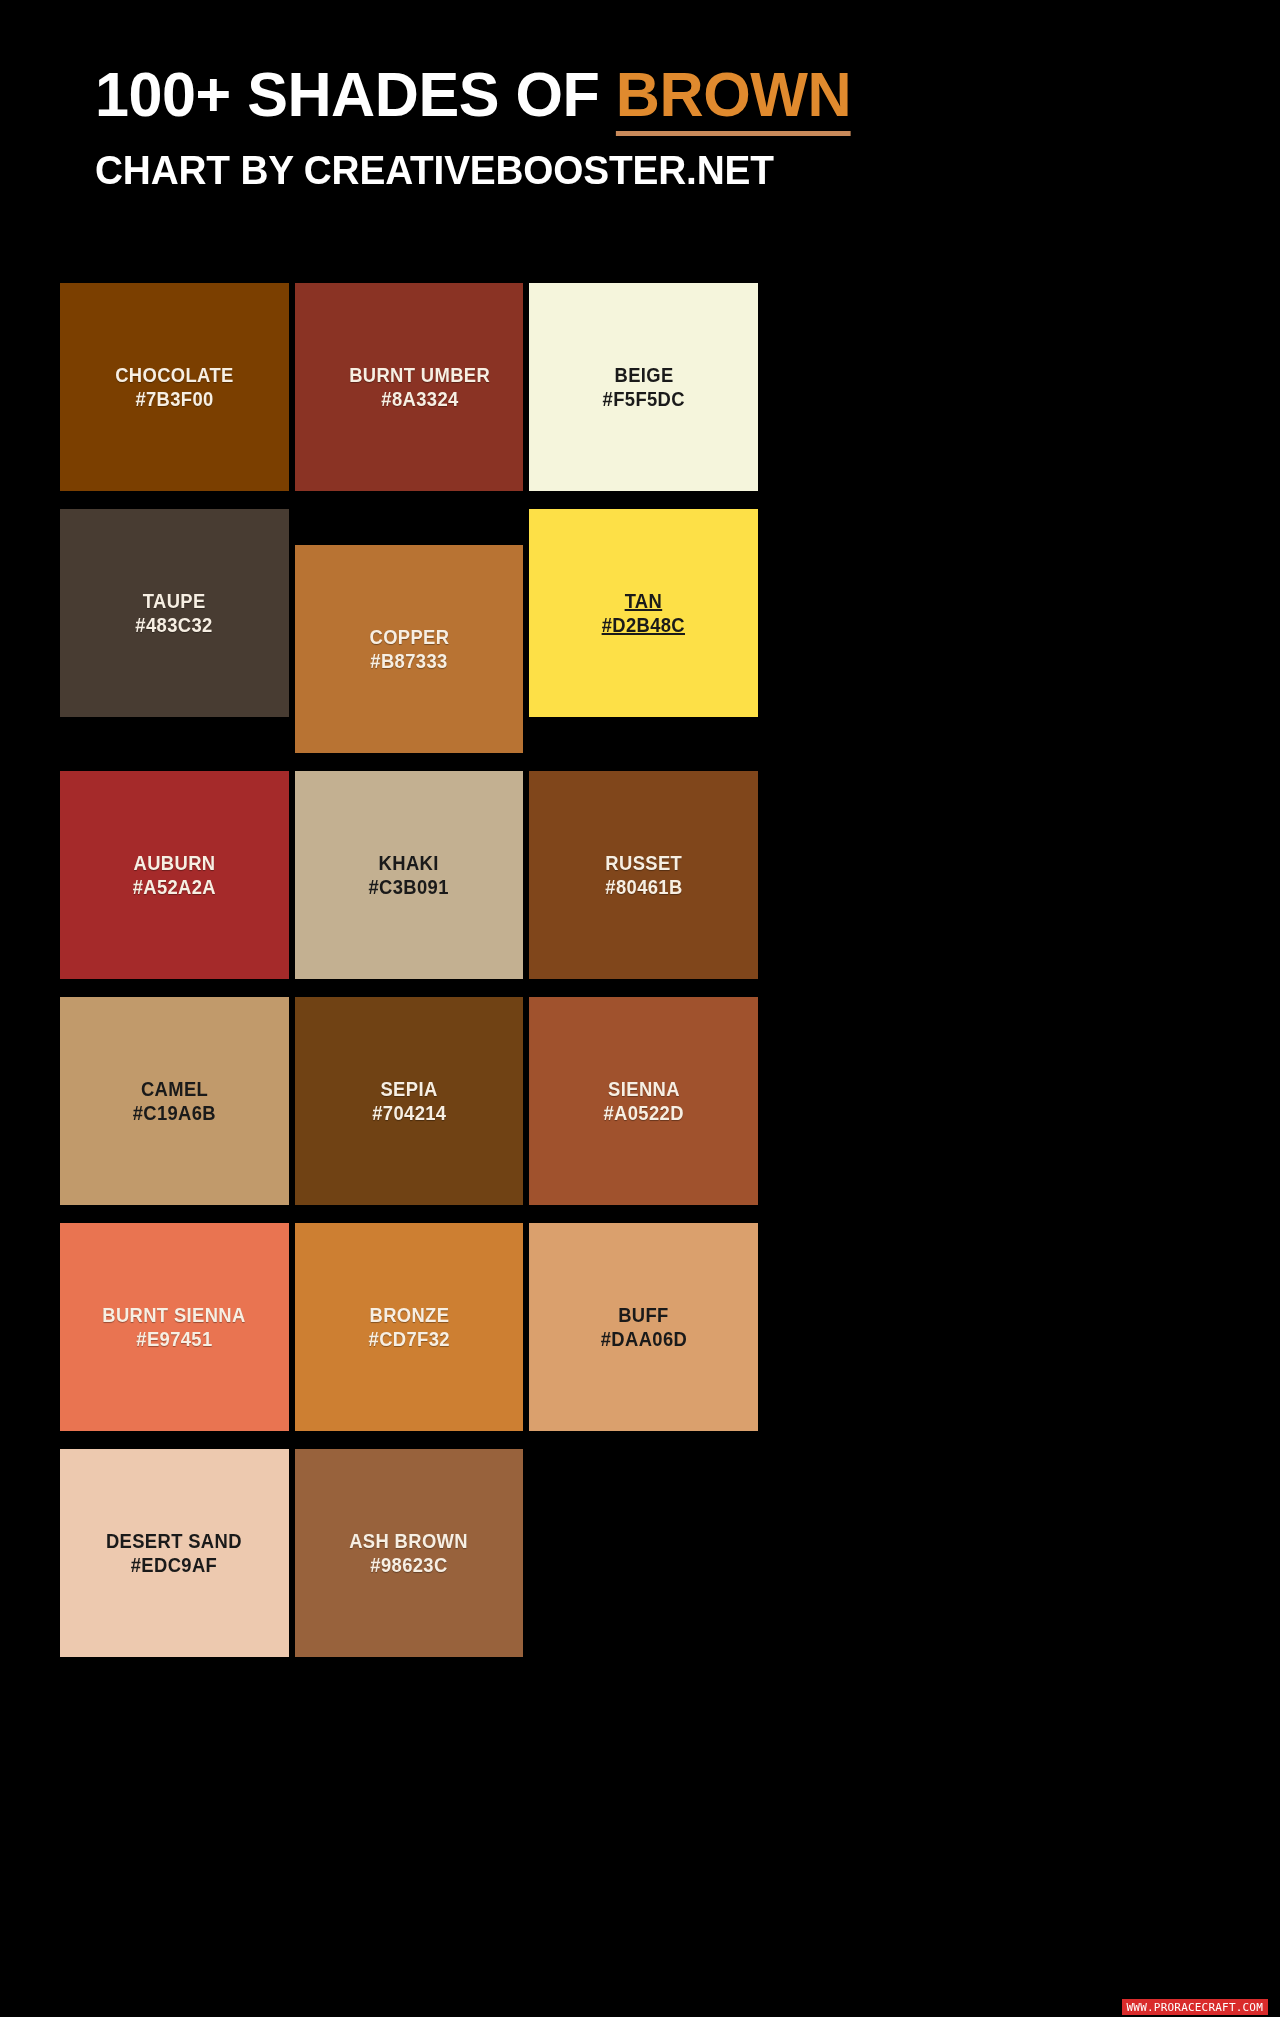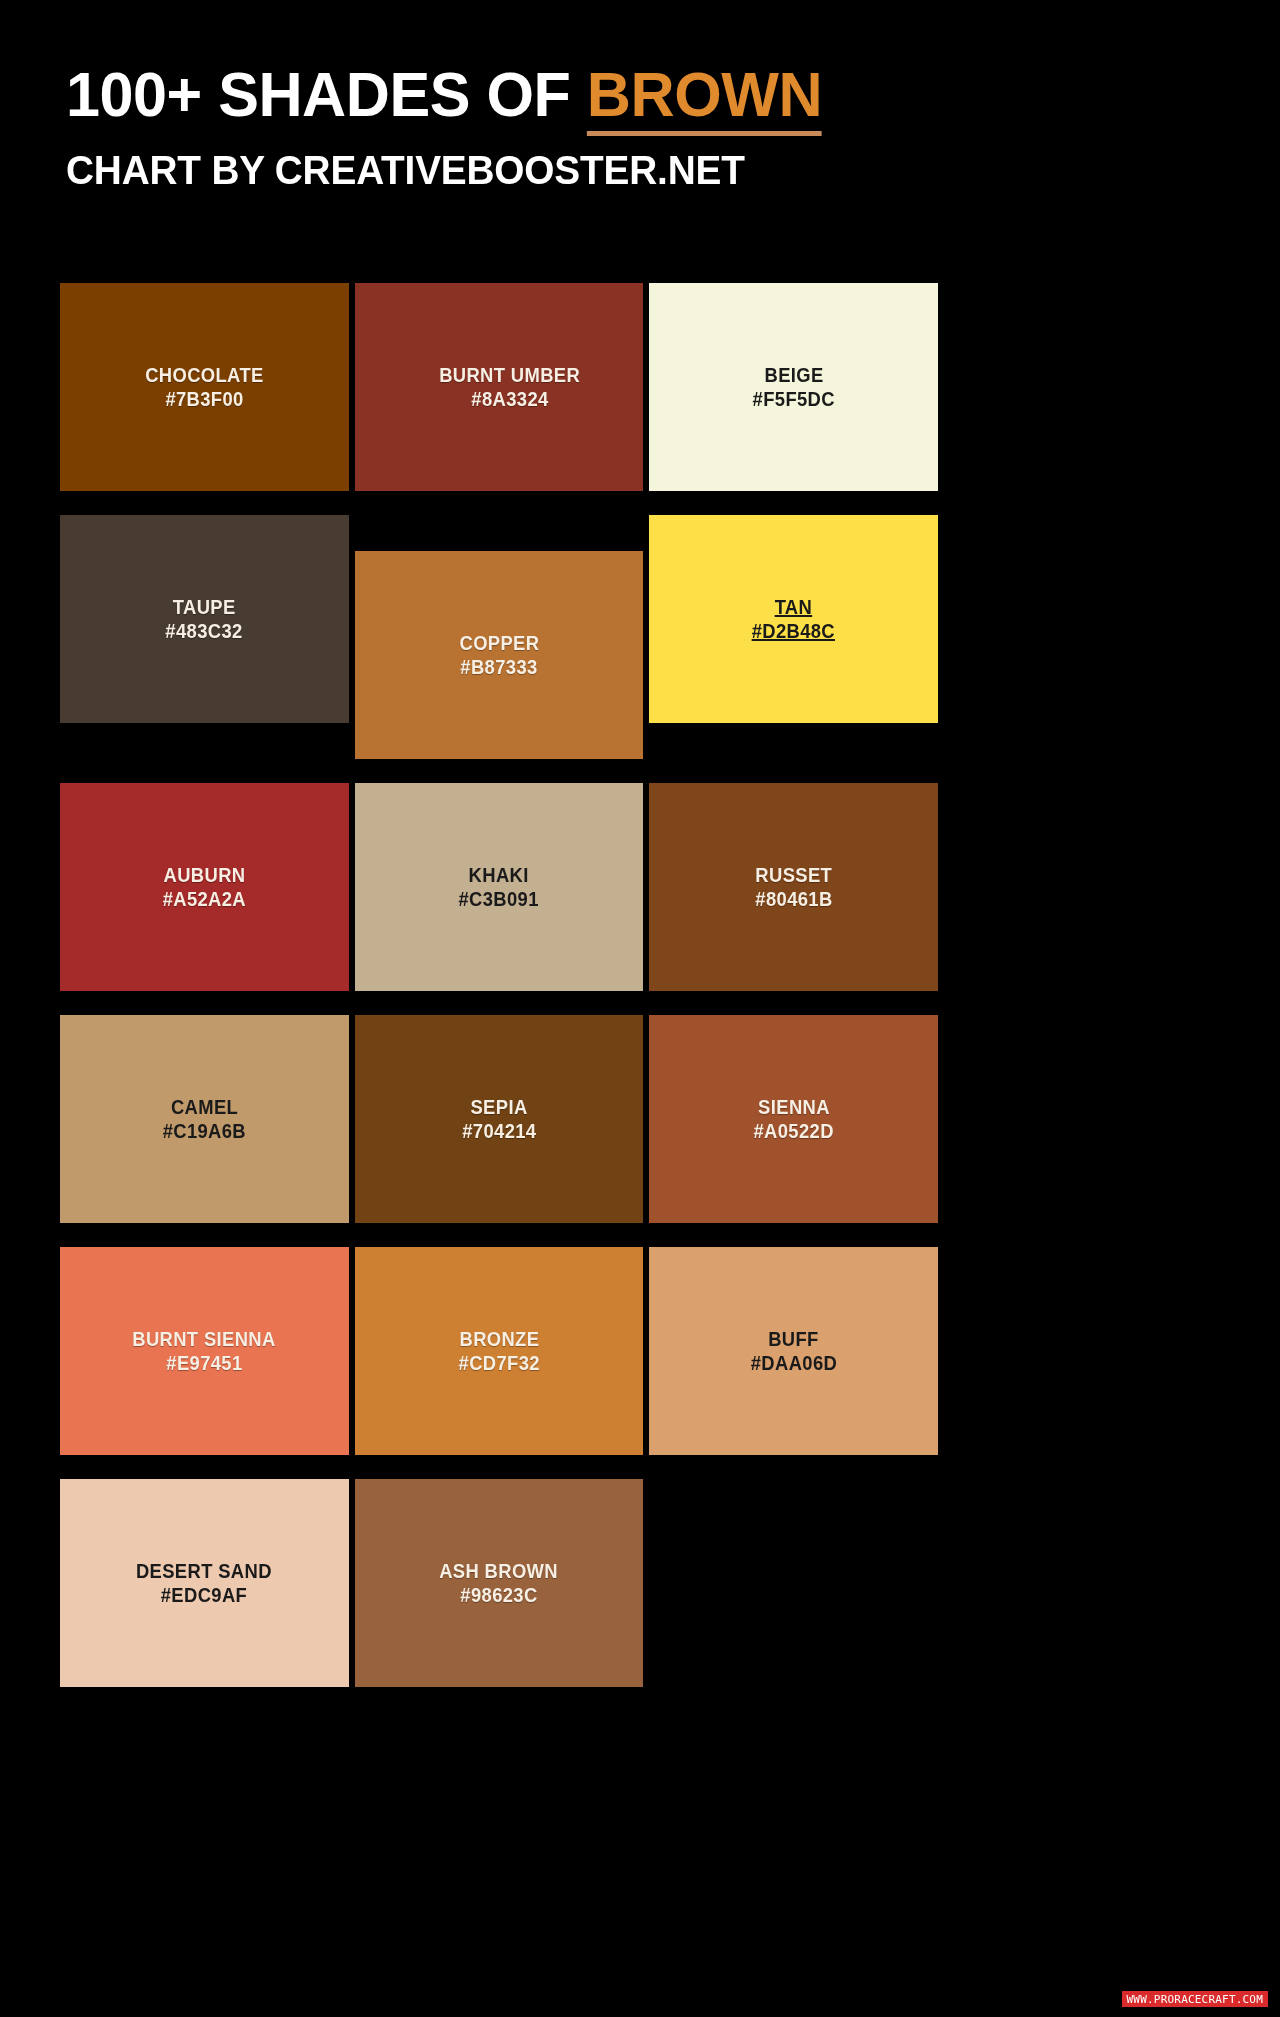--- a/index.html
+++ b/index.html
@@ -13,20 +13,21 @@
   #page {
     position: relative;
     width: 1280px;
     height: 2017px;
     background: #000000;
   }
 
   
   .header {
     padding: 62px 0 0 66px;
+    margin-left: 29px;
   }
   .title {
     font-size: 63px;
     line-height: 1.02;
     font-weight: 900;
     letter-spacing: -0.5px;
     color: #ffffff;
     white-space: nowrap;
     font-stretch: condensed;
     transform: scaleX(0.97);
@@ -46,24 +47,24 @@
     white-space: nowrap;
     transform: scaleX(0.97);
     transform-origin: left center;
   }
 
   
   .grid {
     position: absolute;
     left: 60px;
     top: 283px;
-    width: 878px;
+    width: 698px;
     display: grid;
     grid-template-columns: repeat(3, 1fr);
-    gap: 24px 6px;
+    gap: 18px 6px;
   }
   .swatch {
     height: 208px;
     display: flex;
     flex-direction: column;
     align-items: center;
     justify-content: center;
     text-align: center;
     line-height: 1.22;
   }
@@ -79,21 +80,21 @@
     letter-spacing: 0.4px;
     transform: scaleX(0.92);
   }
   .swatch.light-text { color: #F7EFE3; text-shadow: 0 1px 1px rgba(0,0,0,.35); }
   .swatch.dark-text  { color: #1A1A1A; }
 
   
   .watermark {
     position: absolute;
     right: 12px;
-    bottom: 10px;
+    bottom: 2px;
     background: #D92B2B;
     color: #ffffff;
     font-family: "DejaVu Sans Mono", monospace;
     font-size: 11px;
     letter-spacing: 0.2px;
     padding: 3px 5px 2px 5px;
     line-height: 1;
   }
 </style>
 </head>

